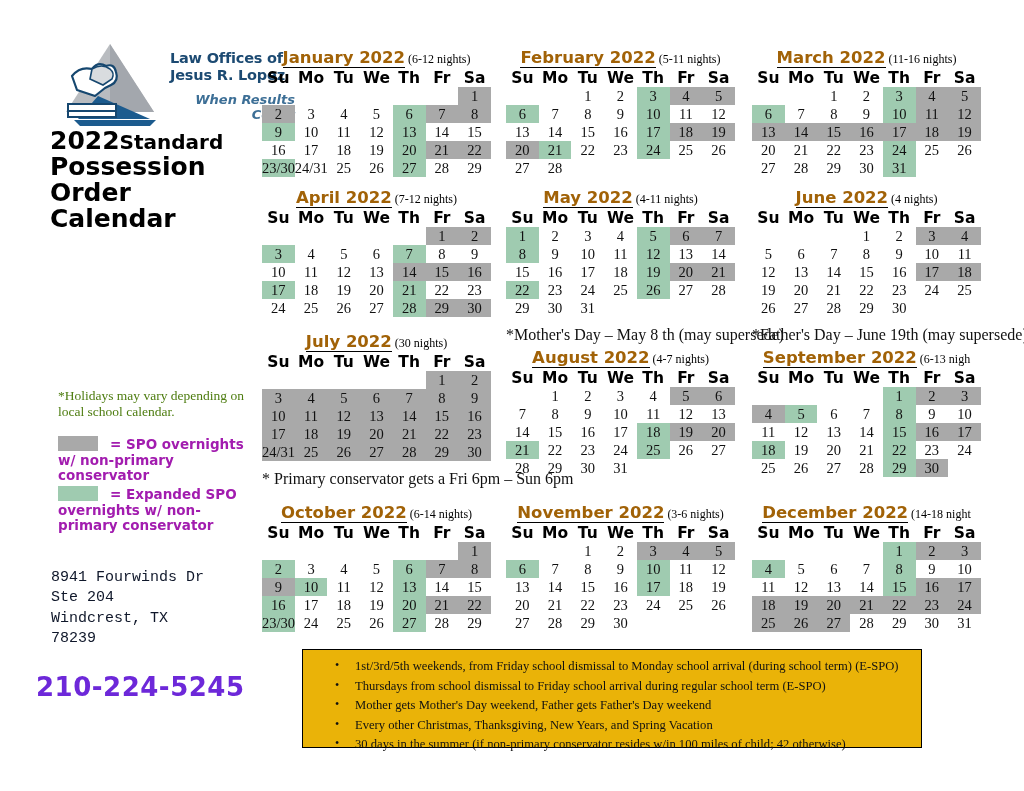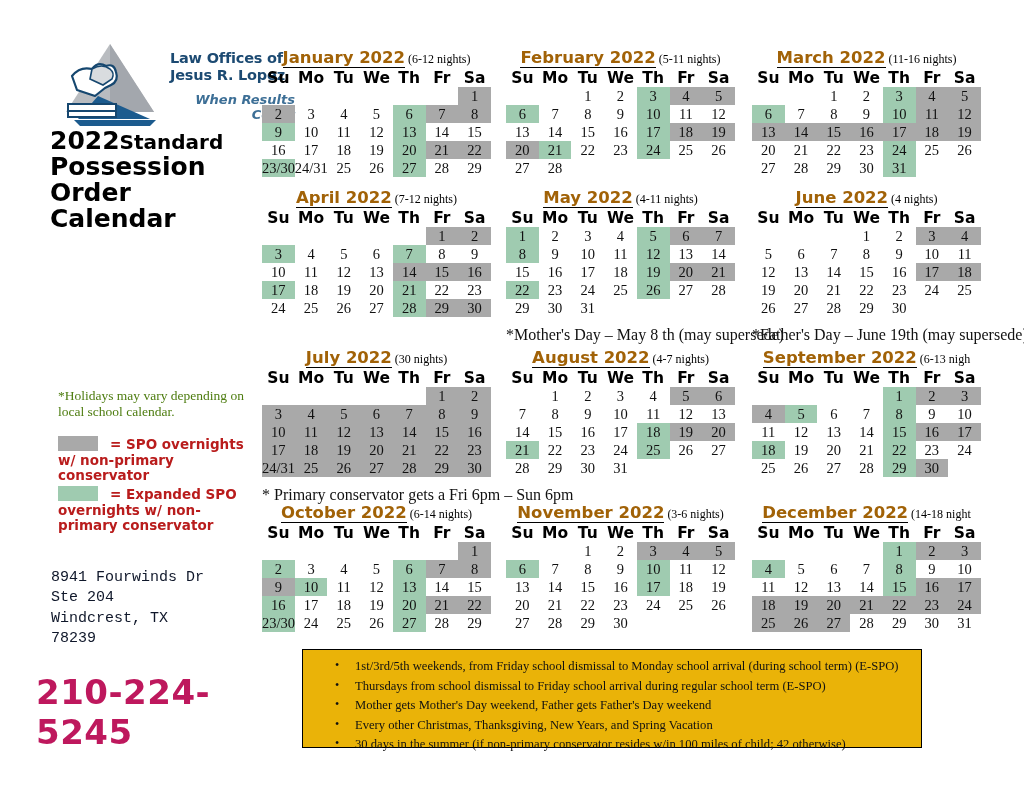--- a/index.html
+++ b/index.html
@@ -27,31 +27,31 @@
   .ttl-line{font-weight:bold;line-height:1.04;white-space:nowrap;}
   .ttl-big{font-size:25px;}
   .ttl-cap{font-size:25px;}
   .ttl-rest{font-size:20px;}
 
   #note-holidays{position:absolute;left:58px;top:388px;width:190px;
     font-size:13.5px;line-height:1.22;color:#4d7c0f;}
 
   #legend{position:absolute;left:58px;top:436px;width:195px;
     font-family:"DejaVu Sans", sans-serif;font-weight:bold;font-size:13.5px;
-    line-height:1.16;color:#b91c1c;}
+    line-height:1.16;color:#a21caf;}
   .legend-row{position:relative;margin-bottom:2px;}
   .swatch{display:inline-block;width:40px;height:15px;vertical-align:-2px;margin-right:12px;}
   .sw-gray{background:#a9a9a9;}
   .sw-green{background:#9fcbb0;}
 
   #address{position:absolute;left:51px;top:568px;width:190px;
     font-family:Liberation Mono, monospace;font-size:15px;line-height:1.35;color:#0f172a;}
   #phone{position:absolute;left:36px;top:672px;
-    font-family:"DejaVu Sans", sans-serif;font-weight:bold;font-size:34px;
-    letter-spacing:.5px;color:#be185d;}
+    font-family:"DejaVu Sans", sans-serif;font-weight:bold;font-size:26px;
+    letter-spacing:.5px;color:#6d28d9;}
 
   
   .month{position:absolute;width:229px;}
   .m-head{text-align:center;white-space:nowrap;margin-bottom:1px;}
   .m-name{font-family:"DejaVu Sans", sans-serif;font-weight:bold;font-size:16.5px;
     color:#a16207;border-bottom:1.5px solid #000;padding-bottom:0px;}
   .m-nights{font-size:12px;color:#000;margin-left:3px;}
   table.cal{border-collapse:collapse;width:229px;table-layout:fixed;}
   table.cal th{
     font-family:"DejaVu Sans", sans-serif;font-weight:bold;font-size:15.5px;
@@ -64,21 +64,21 @@
   td.tiny{font-size:9.5px;}
   .m-foot{text-align:center;font-size:16px;color:#111;margin-top:9px;white-space:nowrap;}
 
   
   #month-0{left:262px;top:48px;}
   #month-1{left:506px;top:48px;}
   #month-2{left:752px;top:48px;}
   #month-3{left:262px;top:188px;}
   #month-4{left:506px;top:188px;}
   #month-5{left:752px;top:188px;}
-  #month-6{left:262px;top:348px;}
+  #month-6{left:262px;top:332px;}
   #month-7{left:506px;top:348px;}
   #month-8{left:752px;top:348px;}
   #month-9{left:262px;top:503px;}
   #month-10{left:506px;top:503px;}
   #month-11{left:752px;top:503px;}
 
   
   #rules-box{position:absolute;left:302px;top:649px;width:620px;height:99px;
     border:1.5px solid #000;background:#eab308;box-sizing:border-box;padding:7px 0 0 0;}
   #rules-list{list-style:none;margin:0;padding:0 10px 0 52px;}

